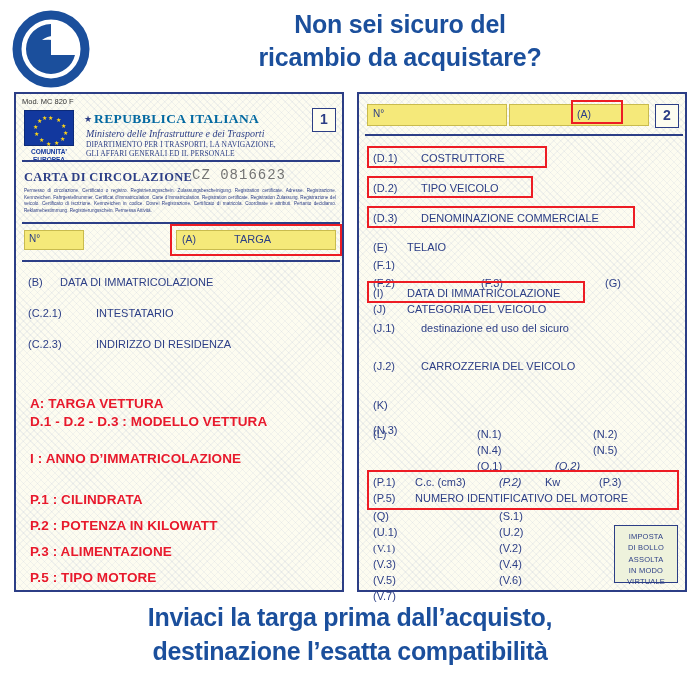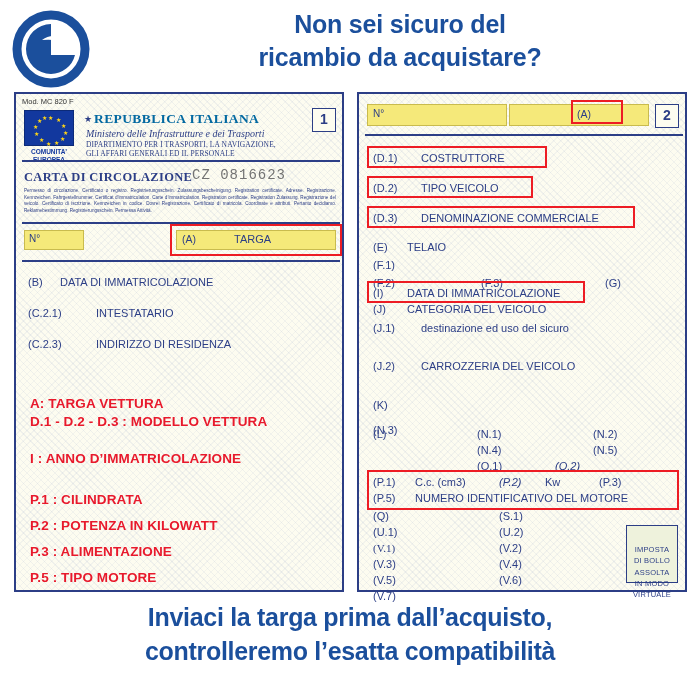--- a/index.html
+++ b/index.html
@@ -228,28 +228,28 @@
   }
   .yellow-strip {
     position: absolute;
     background: #f5e97a;
     border: 1px solid #c9bb4e;
     box-sizing: border-box;
   }
   .bollo {
     position: absolute;
     right: 7px; bottom: 7px;
-    width: 52px; height: 58px;
+    width: 64px; height: 58px;
     border: 1px solid #2c3e86;
     background: #eef2dc;
     color: #2c3e86;
     font-size: 7.5px;
     line-height: 1.5;
     text-align: center;
-    padding-top: 18px;
+    padding-top: 5px;
     box-sizing: border-box;
     letter-spacing: 0.2px;
   }
 </style>
 </head>
 <body>
 
 <div class="page">
 
   <div class="header">
@@ -423,16 +423,16 @@
         <div>DI BOLLO</div>
         <div>ASSOLTA</div>
         <div>IN MODO</div>
         <div>VIRTUALE</div>
       </div>
     </div>
   </div>
 
   <div class="footer">
     <div>Inviaci la targa prima dall’acquisto,</div>
-    <div>controlleremo l’esatta compatibilità</div>
+    <div>destinazione l’esatta compatibilità</div>
   </div>
 
 </div>
 
 </body></html>

